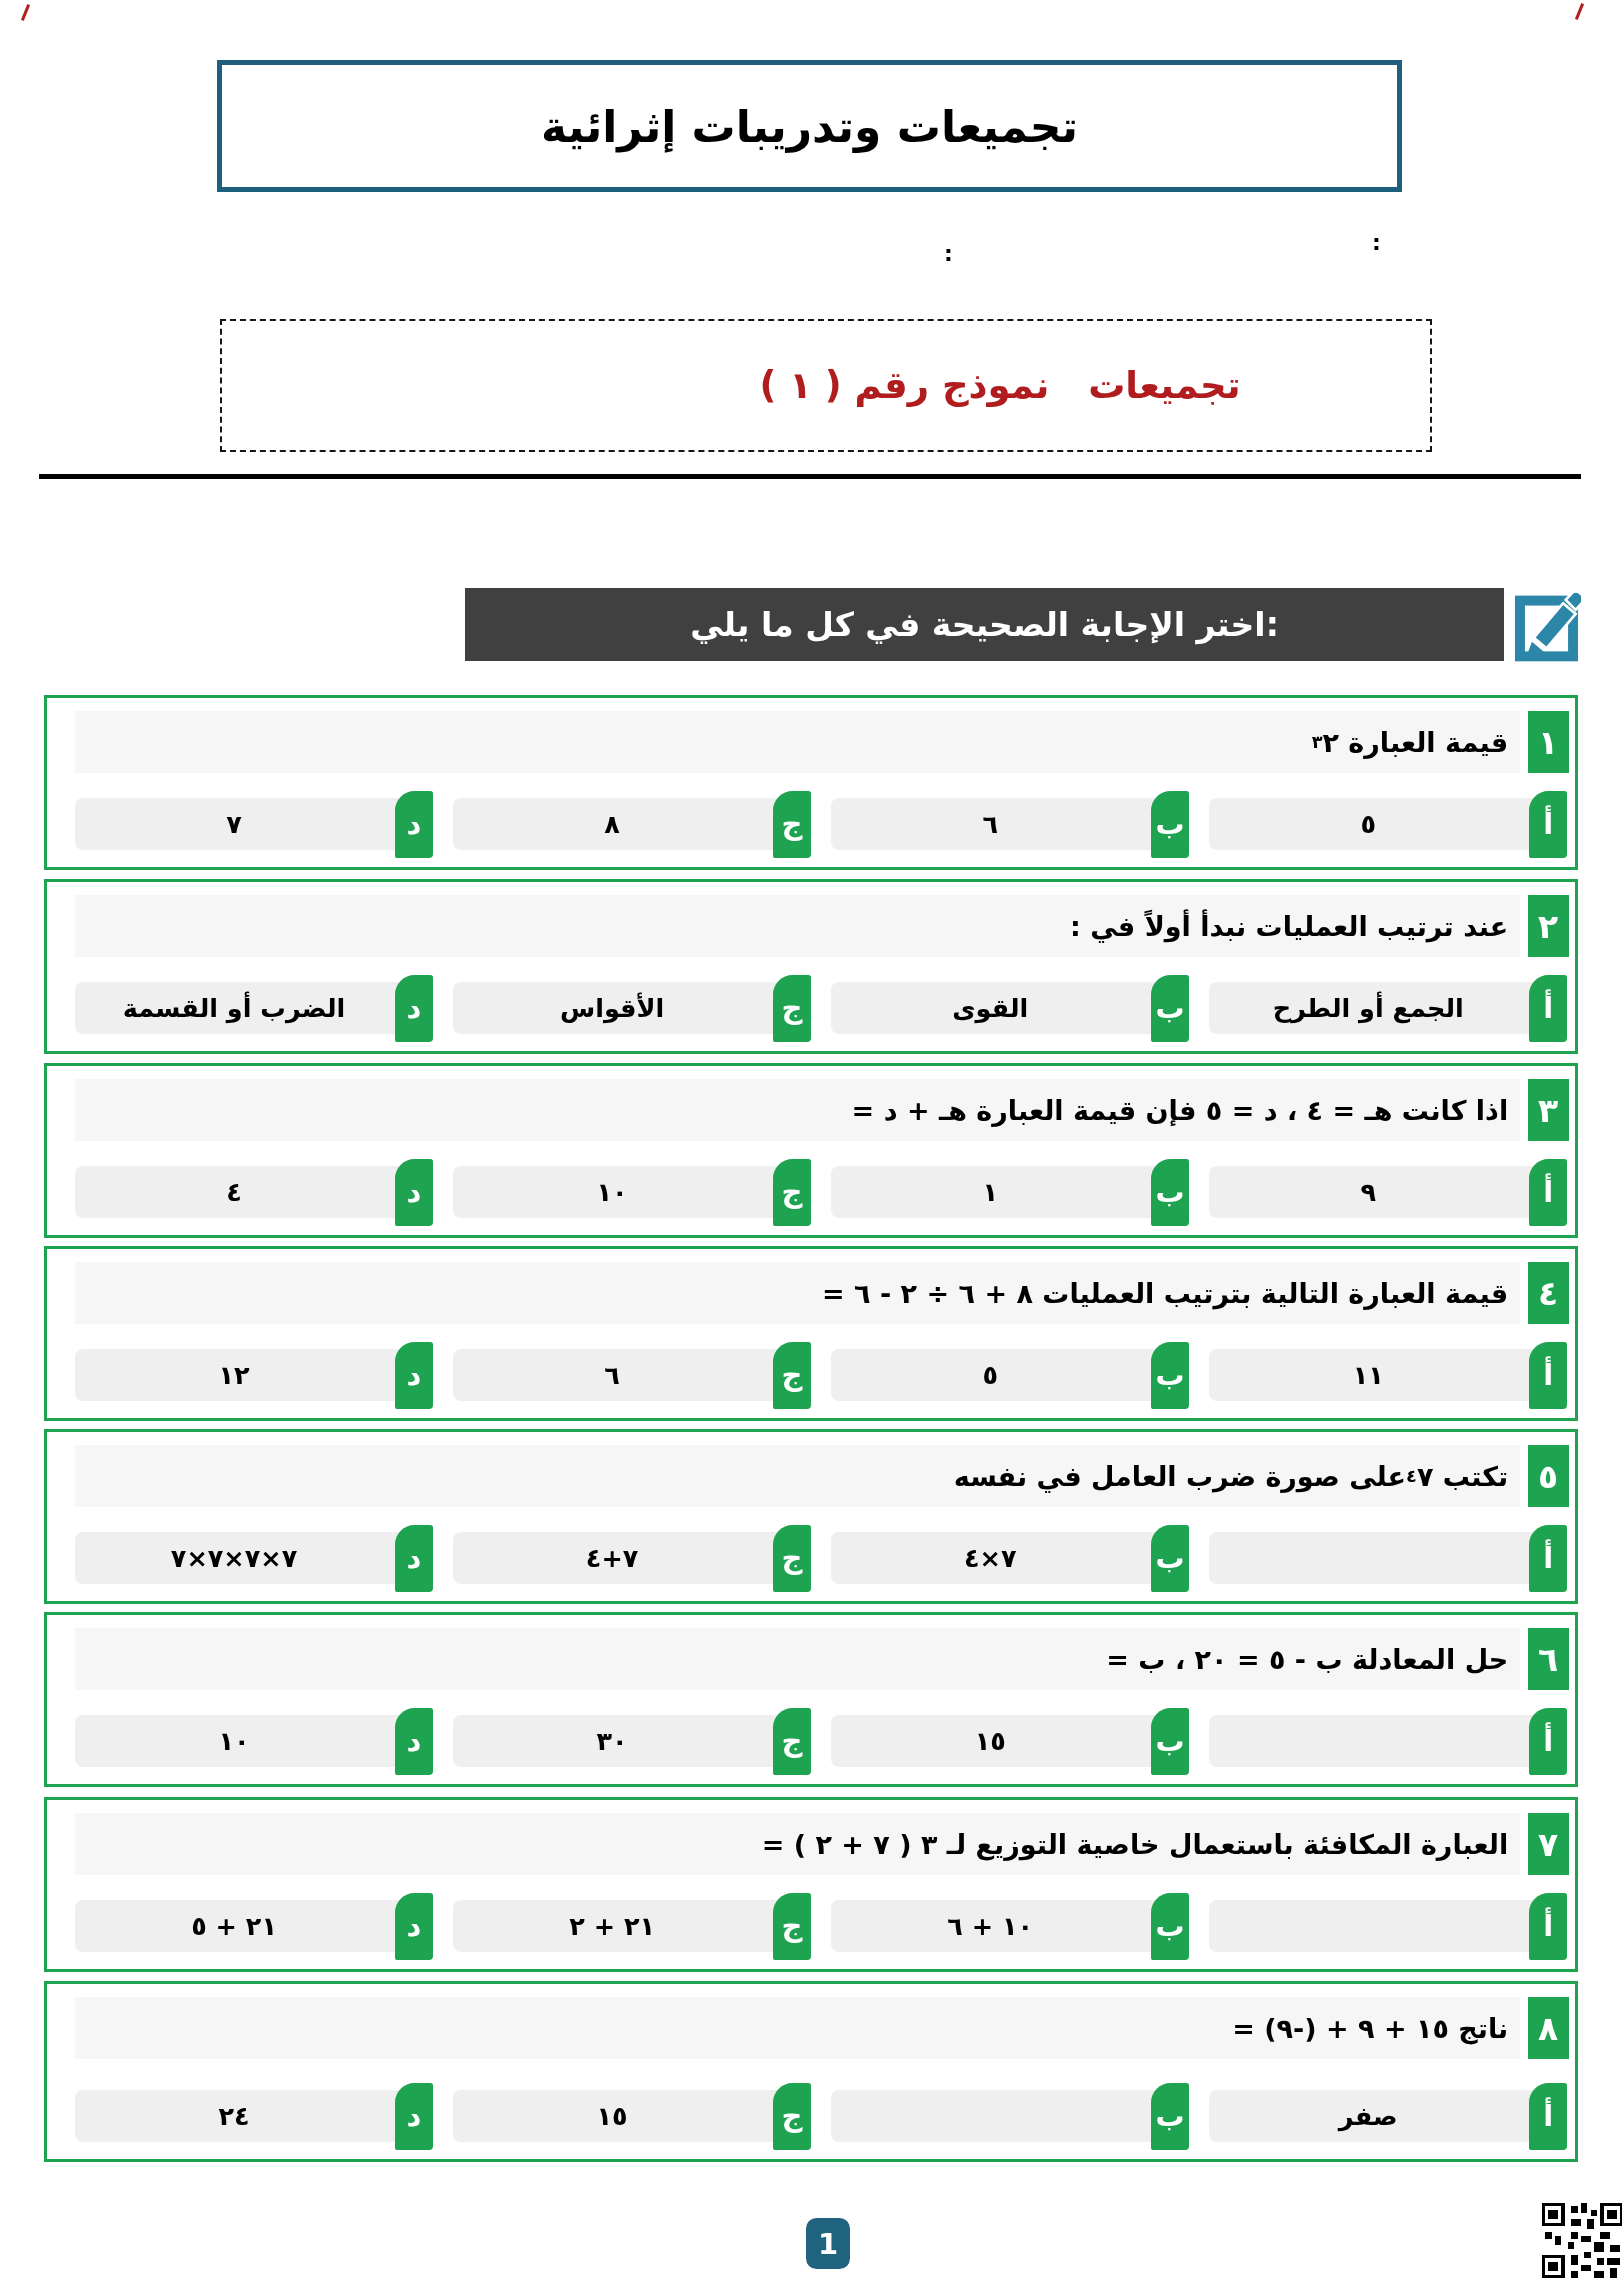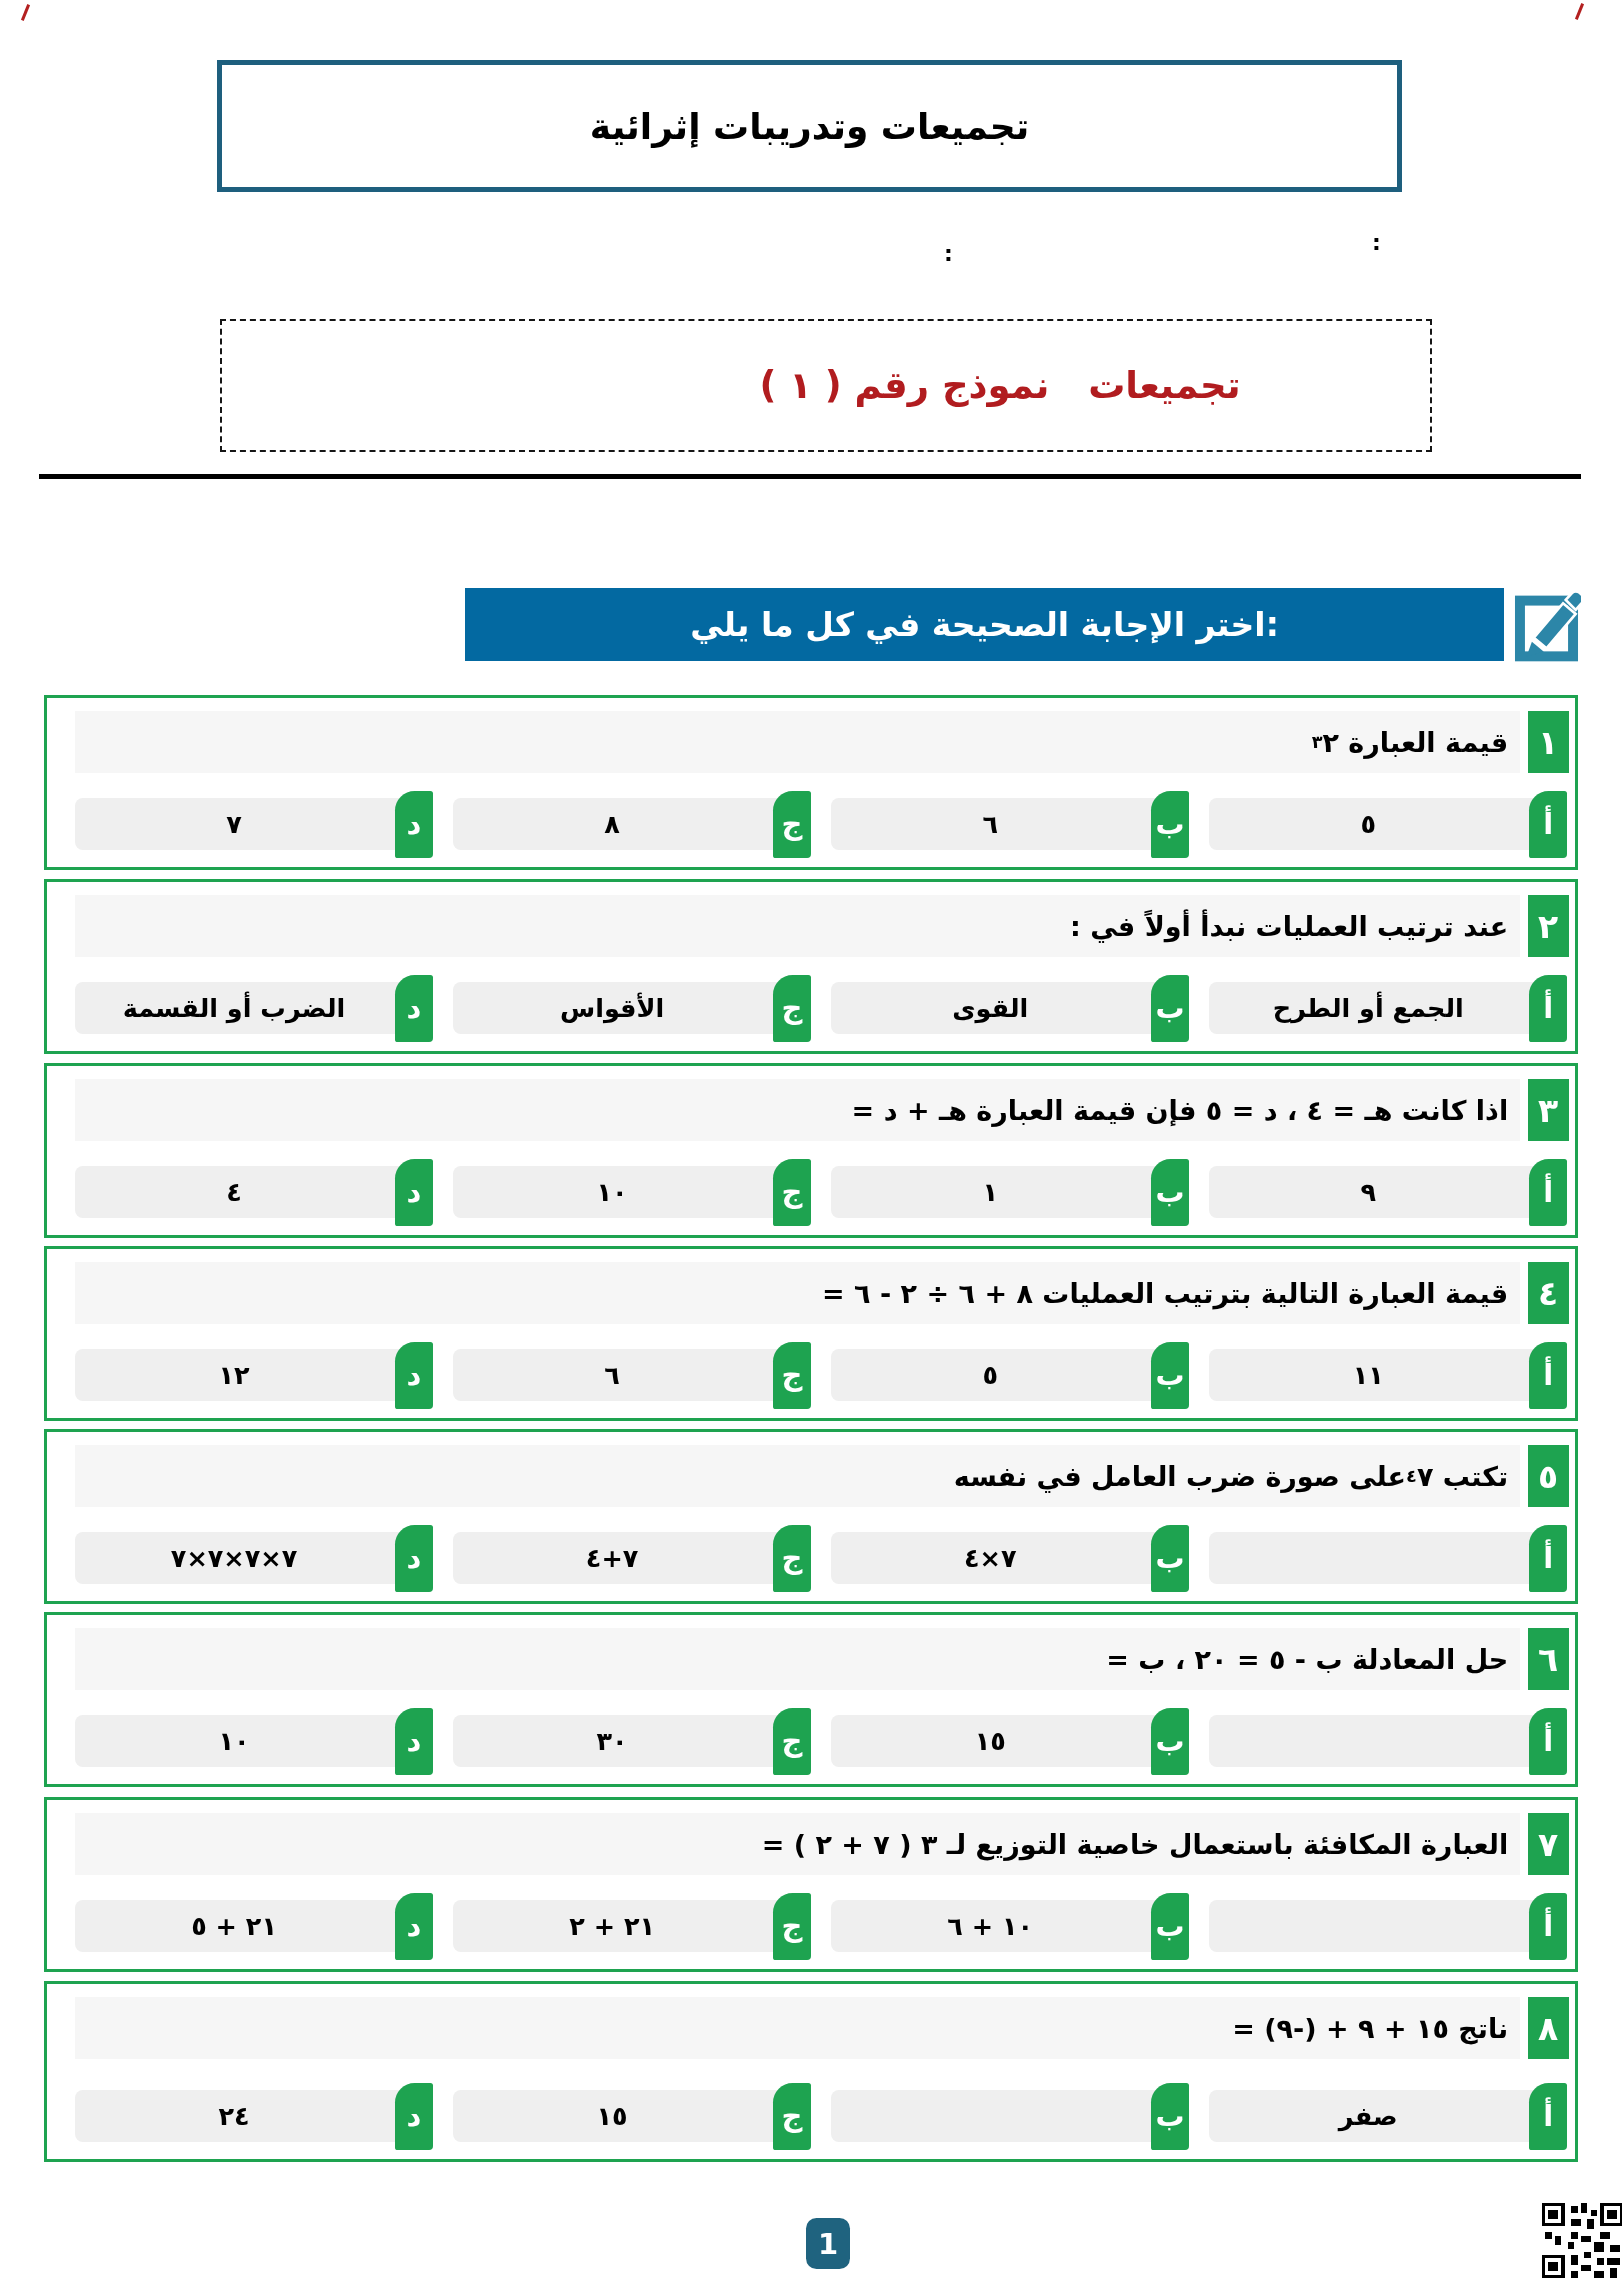--- a/index.html
+++ b/index.html
@@ -4,34 +4,34 @@
 <style>
   html,body{margin:0;padding:0;background:#fff;}
   body{width:1623px;height:2295px;position:relative;font-family:"DejaVu Sans",sans-serif;overflow:hidden;}
 
   
   .corner-mark{position:absolute;width:3.3px;height:17px;background:#b32020;transform:rotate(22deg);}
 
   
   .title-box{position:absolute;left:217px;top:60px;width:1175px;height:122px;border:5.9px solid #1e5f7e;
     display:flex;align-items:center;justify-content:center;}
-  .title-box span{font-size:36px;font-weight:bold;color:#000;letter-spacing:0.7px;}
+  .title-box span{font-size:44px;font-weight:bold;color:#000;letter-spacing:0.7px;}
 
   
   .field-colon{position:absolute;font-size:22px;font-weight:bold;color:#000;}
 
   
   .model-box{position:absolute;left:220px;top:319px;width:1212px;height:133px;border:2.6px dashed #151515;
     display:flex;align-items:center;justify-content:center;padding-left:301px;box-sizing:border-box;}
   .model-box span{font-size:37px;font-weight:bold;color:#b11c1f;white-space:pre;margin-left:47px;}
 
   .rule{position:absolute;left:39px;top:474px;width:1542px;height:5.2px;background:#000;}
 
   
-  .choose-bar{position:absolute;left:465px;top:588px;width:1039px;height:73px;background:#0369a1;
+  .choose-bar{position:absolute;left:465px;top:588px;width:1039px;height:73px;background:#404040;
     display:flex;align-items:center;justify-content:center;}
   .choose-bar span{color:#fff;font-size:33px;font-weight:bold;}
   .edit-icon{position:absolute;left:1512px;top:582px;width:69px;height:81px;}
 
   
   .qbox{position:absolute;left:44px;width:1534px;height:175px;border:3.9px solid #1ea350;background:#fff;box-sizing:border-box;}
   .qnum{position:absolute;right:6.5px;top:13px;width:41px;height:62px;background:#1ea350;color:#fff;
     font-size:33px;font-weight:bold;display:flex;align-items:center;justify-content:center;}
   .qstrip{position:absolute;right:55px;left:27.5px;top:13px;height:62px;background:#f6f6f6;
     display:flex;align-items:center;padding-right:11.8px;box-sizing:border-box;

